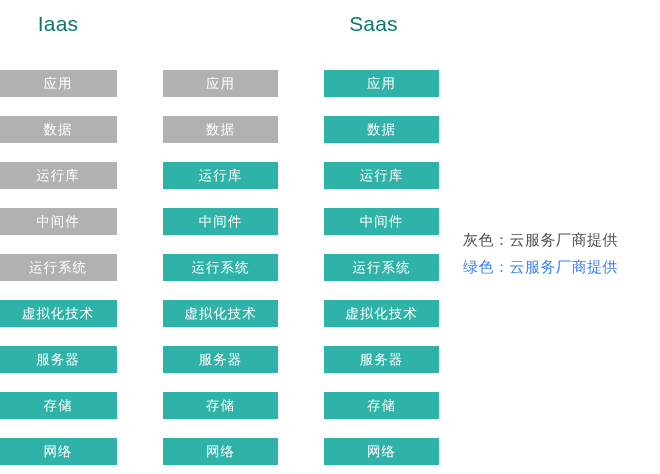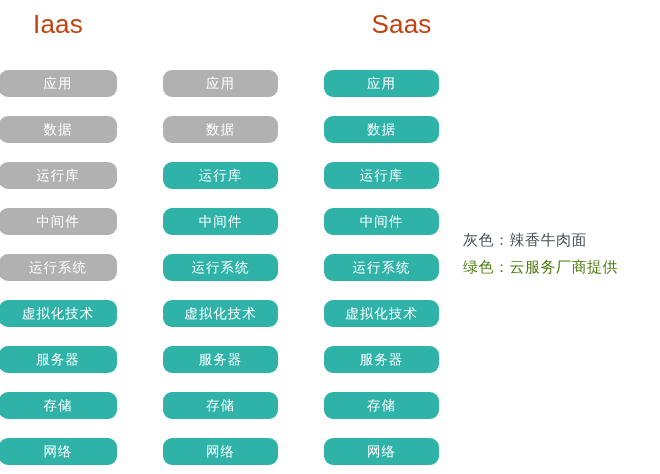--- a/index.html
+++ b/index.html
@@ -18,22 +18,22 @@
     overflow: hidden;
   }
 
   
   .col-title {
     position: absolute;
     top: 10px;
     height: 28px;
     line-height: 28px;
     text-align: center;
-    font-size: 26px;
-    color: #c2410c;
+    font-size: 21px;
+    color: #0f766e;
     letter-spacing: 0.2px;
     white-space: nowrap;
   }
 
   
   .col {
     position: absolute;
     top: 70px;
     width: 117px;
   }
@@ -44,59 +44,58 @@
   .bar {
     height: 27px;
     margin-bottom: 19px;
     line-height: 27px;
     text-align: center;
     font-size: 13.5px;
     color: #ffffff;
     letter-spacing: 1px;
     white-space: nowrap;
     box-sizing: border-box;
-    border-radius: 9px;
   }
   .bar.gray  { background: #b2b1b1; }
   .bar.green { background: #2fb3a9; }
 
   
   .legend {
     position: absolute;
     left: 463px;
     top: 226px;
     width: 190px;
   }
   .legend-row {
     font-size: 15px;
     line-height: 27px;
     white-space: nowrap;
     letter-spacing: 0.5px;
   }
   .legend-row.gray-row  { color: #4b5156; }
-  .legend-row.green-row { color: #4d7c0f; }
+  .legend-row.green-row { color: #3b82f6; }
 
   
   .watermark {
     position: absolute;
     right: 9px;
     bottom: 8px;
     font-size: 11.5px;
     color: #d5d7d9;
     letter-spacing: 0.8px;
     white-space: nowrap;
   }
 </style>
 </head>
 <body>
 
 <div id="canvas">
 
   <div class="col-title" style="left:-1px; width:118px;">Iaas</div>
-  <div class="col-title" style="left:344px; width:115px;">Saas</div>
+  <div class="col-title" style="left:316px; width:115px;">Saas</div>
 
   <div class="col col-iaas">
     <div class="bar gray">应用</div>
     <div class="bar gray">数据</div>
     <div class="bar gray">运行库</div>
     <div class="bar gray">中间件</div>
     <div class="bar gray">运行系统</div>
     <div class="bar green">虚拟化技术</div>
     <div class="bar green">服务器</div>
     <div class="bar green">存储</div>
@@ -121,18 +120,18 @@
     <div class="bar green">运行库</div>
     <div class="bar green">中间件</div>
     <div class="bar green">运行系统</div>
     <div class="bar green">虚拟化技术</div>
     <div class="bar green">服务器</div>
     <div class="bar green">存储</div>
     <div class="bar green">网络</div>
   </div>
 
   <div class="legend">
-    <div class="legend-row gray-row">灰色：辣香牛肉面</div>
+    <div class="legend-row gray-row">灰色：云服务厂商提供</div>
     <div class="legend-row green-row">绿色：云服务厂商提供</div>
   </div>
 
 
 </div>
 
 </body></html>

